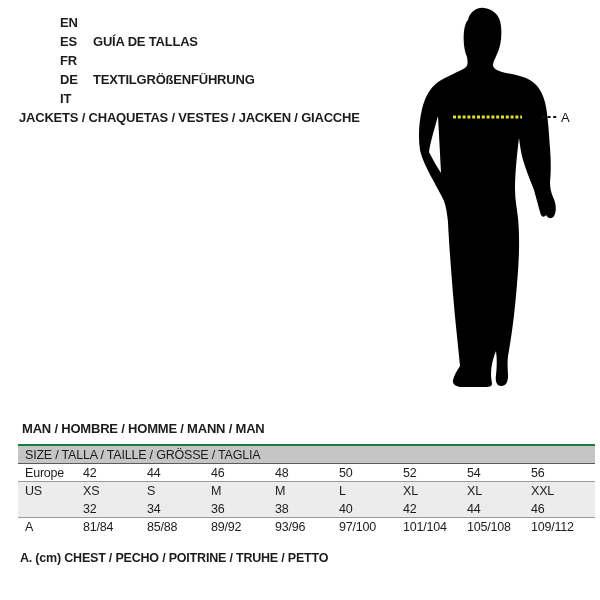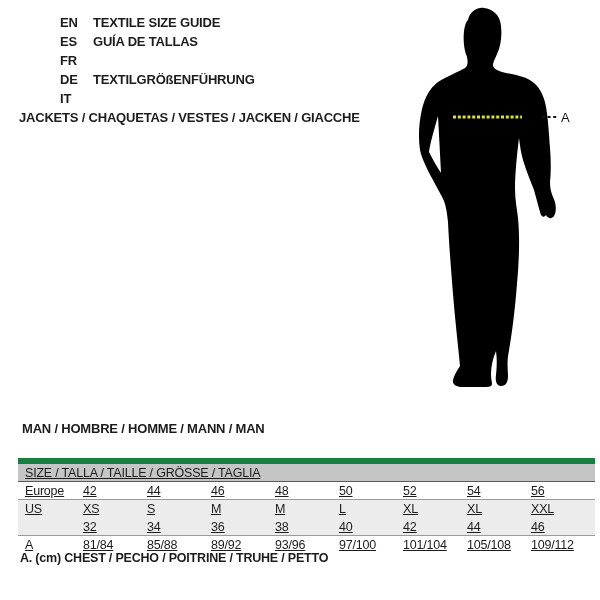--- a/index.html
+++ b/index.html
@@ -24,21 +24,21 @@
   .lang-row{display:flex;height:19px;align-items:center;font-size:13px;font-weight:bold;margin-left:35px;}
   .lang-code{width:33px;flex:0 0 33px;}
   
   .garment-lines{position:absolute;left:19px;top:108px;font-size:13px;font-weight:bold;line-height:20px;}
   
   .figure-wrap{position:absolute;left:398px;top:4px;width:178px;height:396px;}
   .figure-wrap svg{display:block;width:100%;height:100%;}
   
   .section-title{position:absolute;left:22px;top:421px;font-size:13px;font-weight:bold;}
   
-  .size-table{position:absolute;left:18px;top:458px;width:577px;border-top:6px solid #15803d;text-decoration:underline;}
+  .size-table{position:absolute;left:18px;top:444px;width:577px;border-top:2px solid #15803d;}
   .thead{
     height:18px;background:var(--header-bg);
     display:flex;align-items:center;padding-left:7px;
     font-size:12.5px;border-bottom:1px solid #5a5a5a;
   }
   .trow{
     display:grid;grid-template-columns:65px repeat(8,1fr);
     height:18px;align-items:center;font-size:12.5px;
   }
   .trow .rlabel{padding-left:7px;text-align:left;}
@@ -49,21 +49,20 @@
   .row-a{background:#fff;}
   
   .footnote{position:absolute;left:20px;top:551px;font-size:12.5px;font-weight:bold;}
 </style>
 </head>
 <body>
 
 <div class="lang-list">
   <div class="lang-row">
     <span class="lang-code">EN</span>
-    <span class="lang-title">TEXTILE SIZE GUIDE</span>
   </div>
   <div class="lang-row">
     <span class="lang-code">ES</span>
     <span class="lang-title">GUÍA DE TALLAS</span>
   </div>
   <div class="lang-row">
     <span class="lang-code">FR</span>
   </div>
   <div class="lang-row">
     <span class="lang-code">DE</span>

